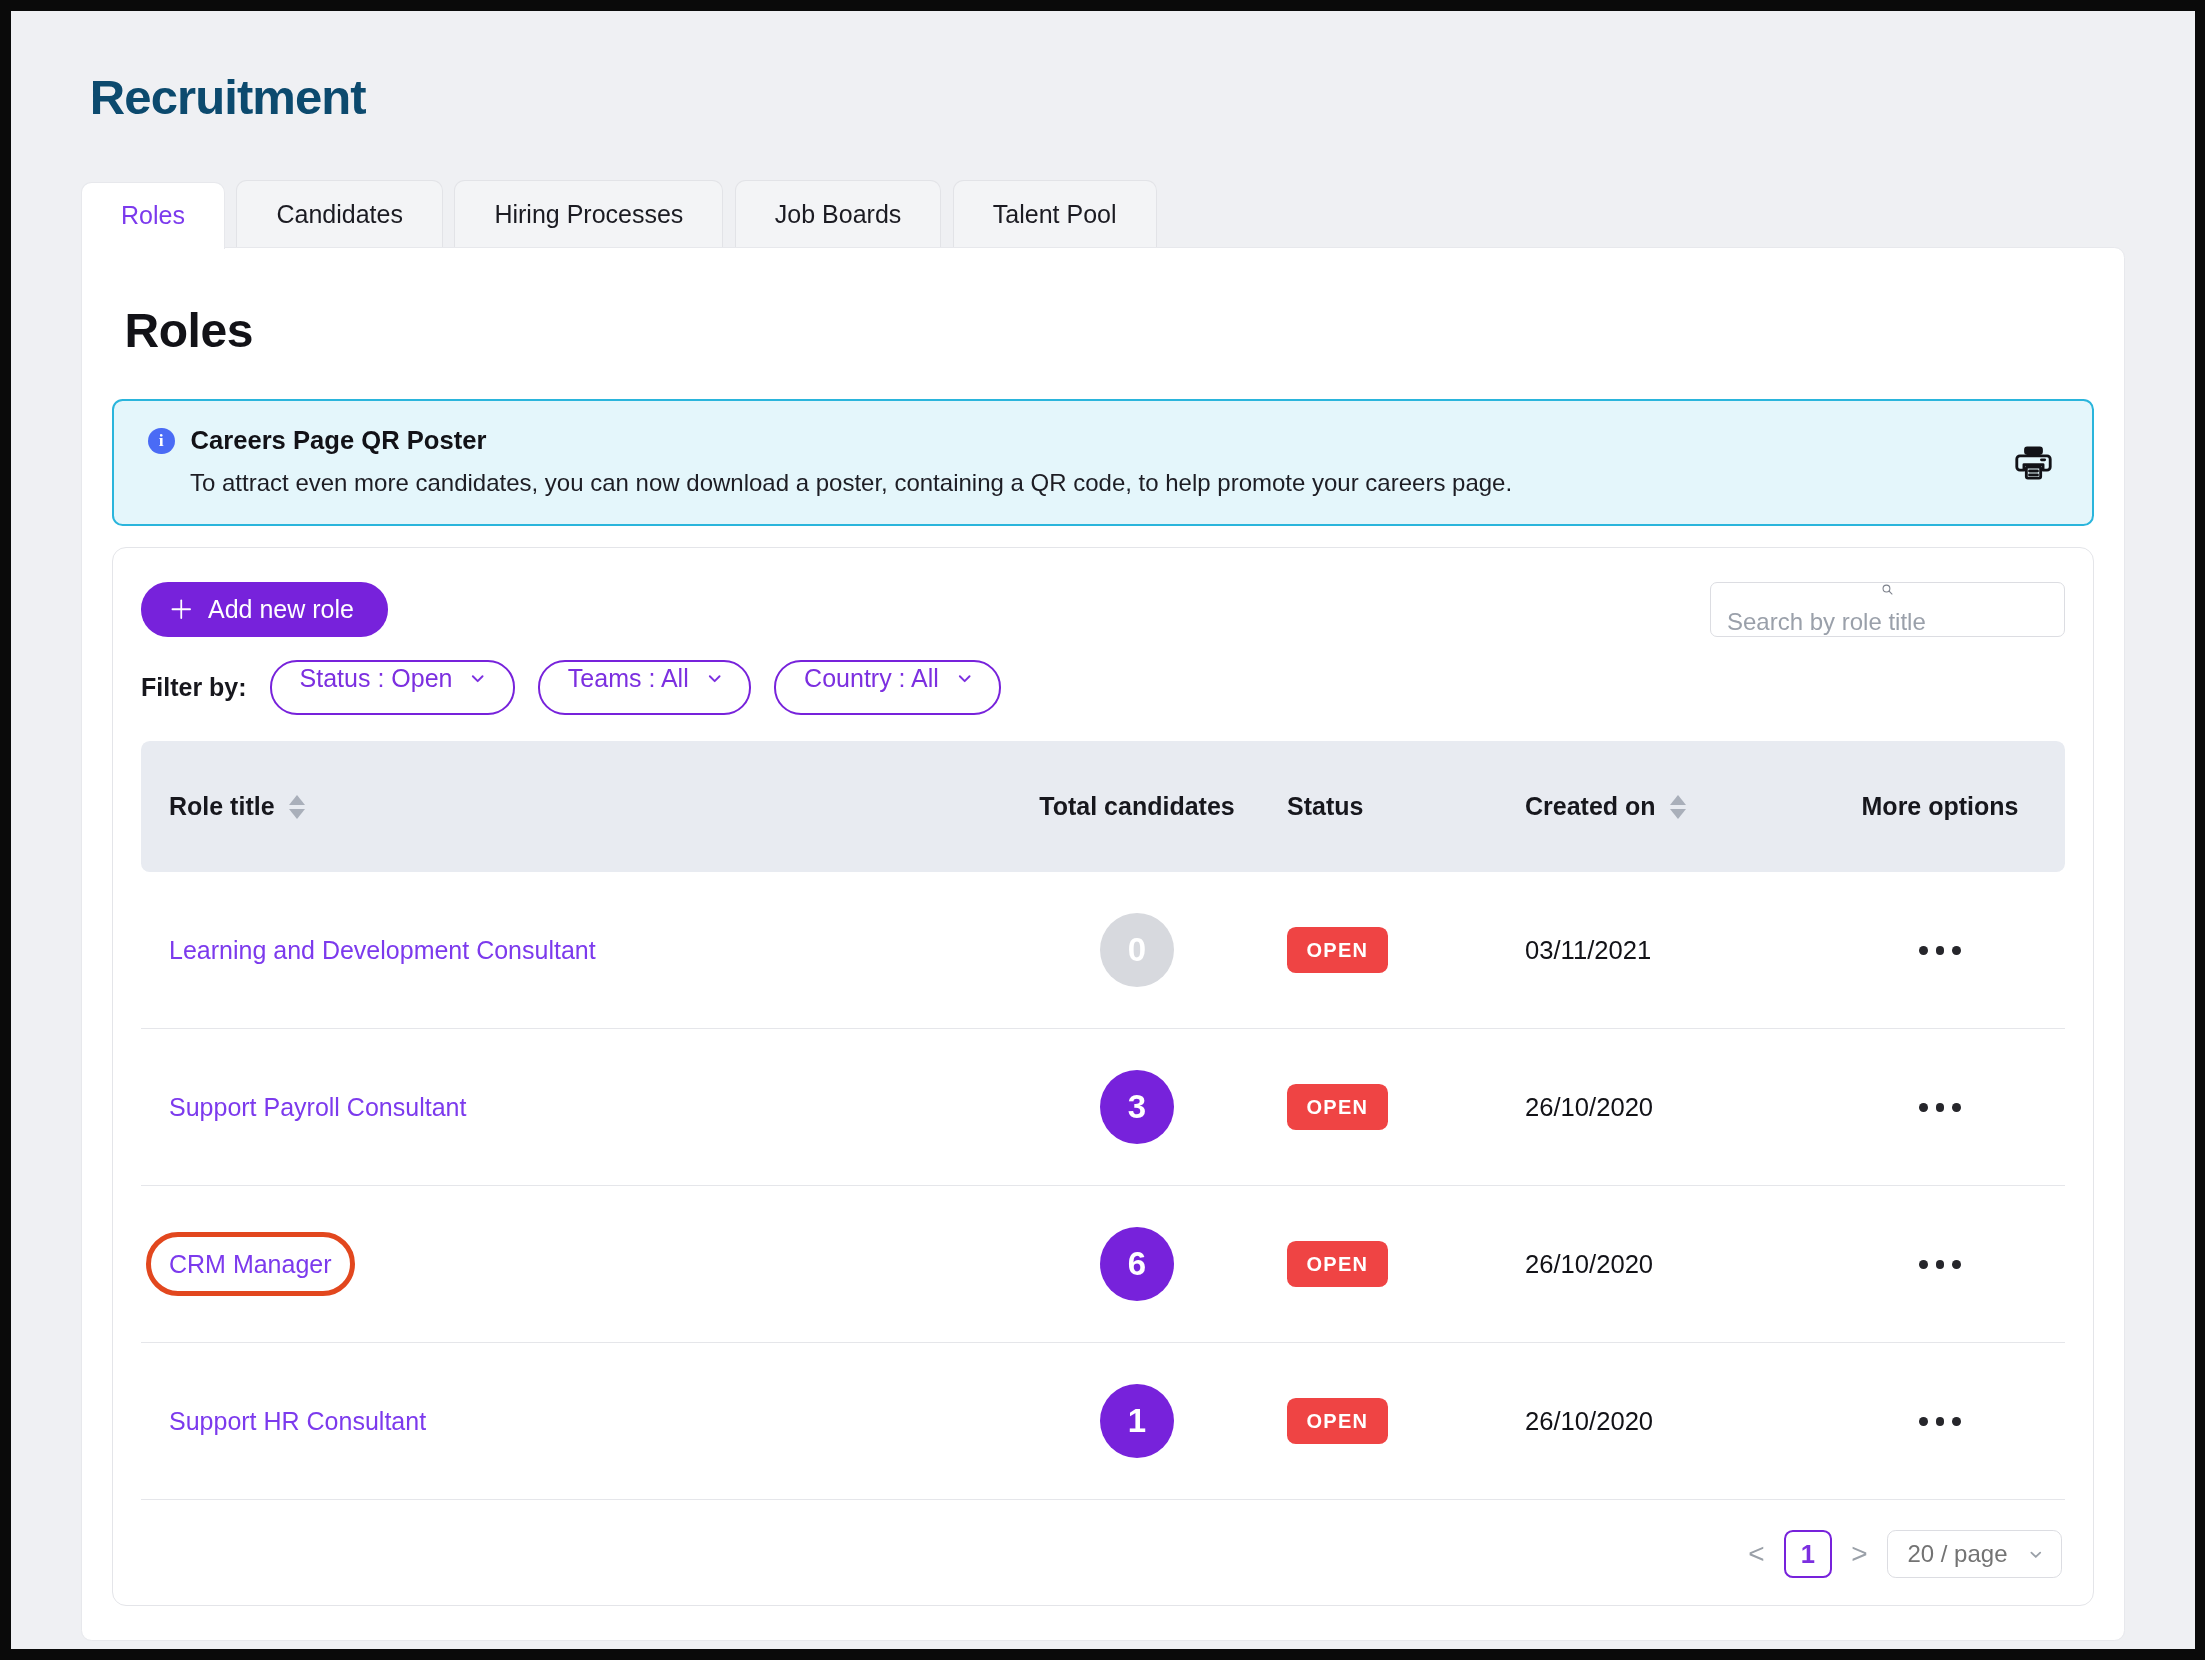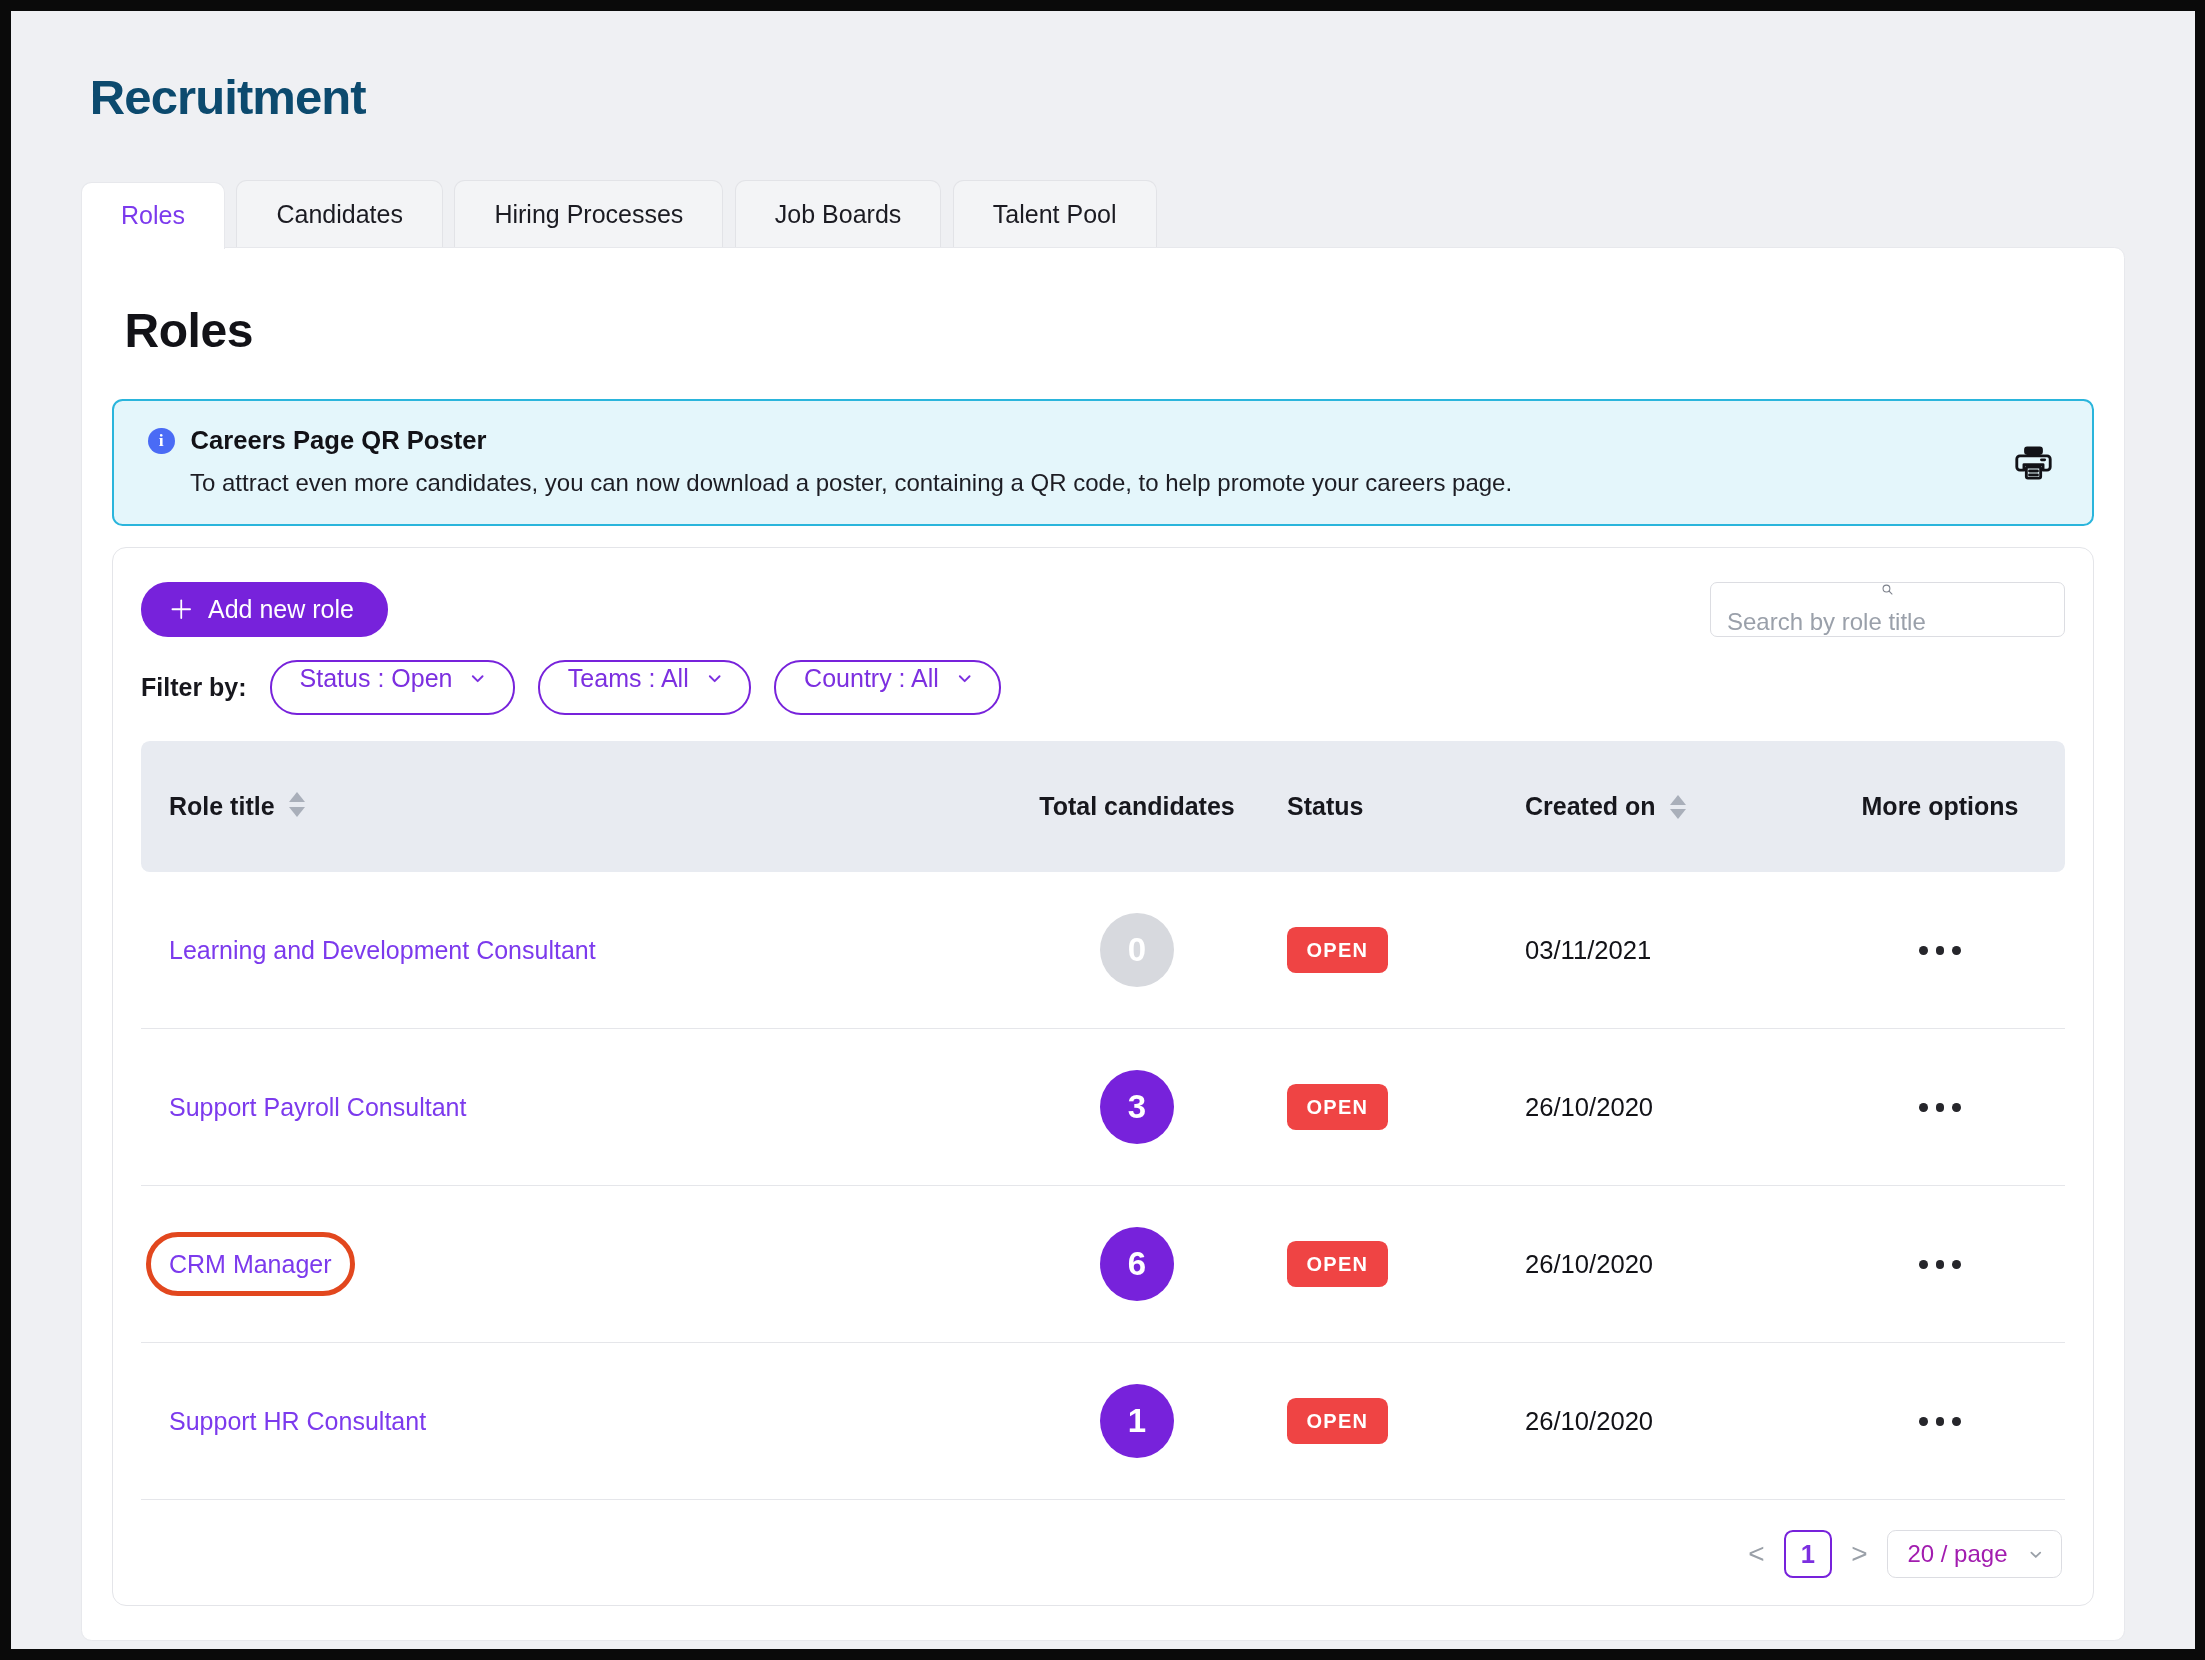--- a/index.html
+++ b/index.html
@@ -107,21 +107,21 @@
     cursor: pointer; font-family: inherit;
   }
 
   
   .thead {
     background: #E8EBF1; border-radius: 8.8px;
     display: flex; align-items: center;
     min-height: 131px; padding: 0 28px;
     font-size: 25px; font-weight: 700; color: #17171d;
   }
-  .col-role { flex: 1; display: flex; align-items: flex-start; gap: 14px; }
+  .col-role { flex: 1; display: flex; align-items: center; gap: 14px; }
   .col-cand { width: 300px; text-align: center; }
   .col-status { width: 238px; }
   .col-created { width: 318px; display: flex; align-items: center; gap: 14px; }
   .col-more { width: 194px; text-align: center; line-height: 1.35; }
 
   .sort-icon { display: inline-flex; flex-direction: column; gap: 4.4px; }
   .sort-icon i { display: block; width: 0; height: 0; border-left: 8.8px solid transparent; border-right: 8.8px solid transparent; }
   .sort-icon .up { border-bottom: 10.6px solid #A9AFBA; }
   .sort-icon .down { border-top: 10.6px solid #A9AFBA; }
 
@@ -164,21 +164,21 @@
     width: 48px; height: 48px;
     border: 2.6px solid #7722DB; border-radius: 8.8px;
     color: #7C2FE0; font-size: 25.6px; font-weight: 700;
     display: flex; align-items: center; justify-content: center;
     background: #fff; cursor: pointer;
   }
   .page-size {
     height: 48px; padding: 0 16px 0 19.4px;
     border: 1.8px solid #DCDDE2; border-radius: 8.8px;
     display: flex; align-items: center; gap: 19.4px;
-    font-size: 24px; color: #a21caf; background: #fff; cursor: pointer;
+    font-size: 24px; color: #737373; background: #fff; cursor: pointer;
     font-family: inherit;
   }
 </style>
 </head>
 <body>
 
 <div class="viewport">
   <div class="page">
 
     <h1 class="page-title">Recruitment</h1>

